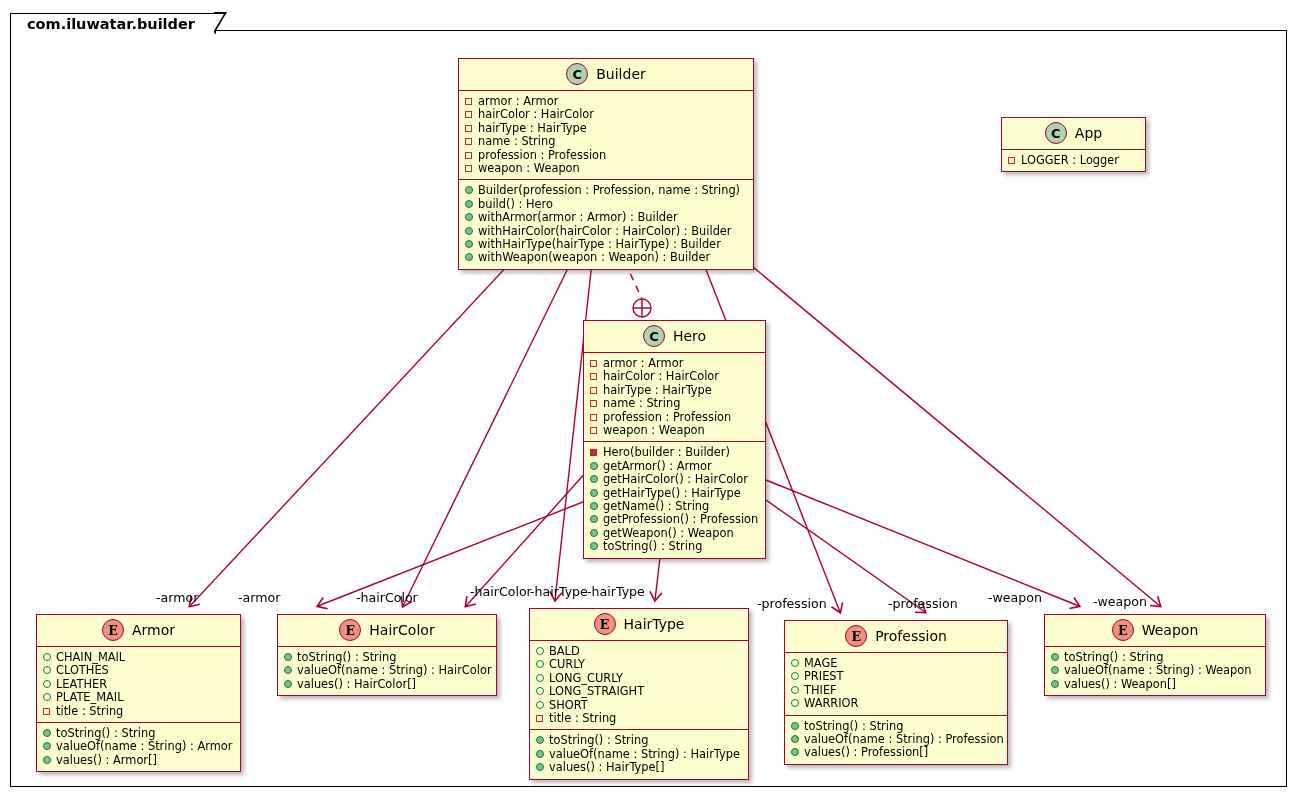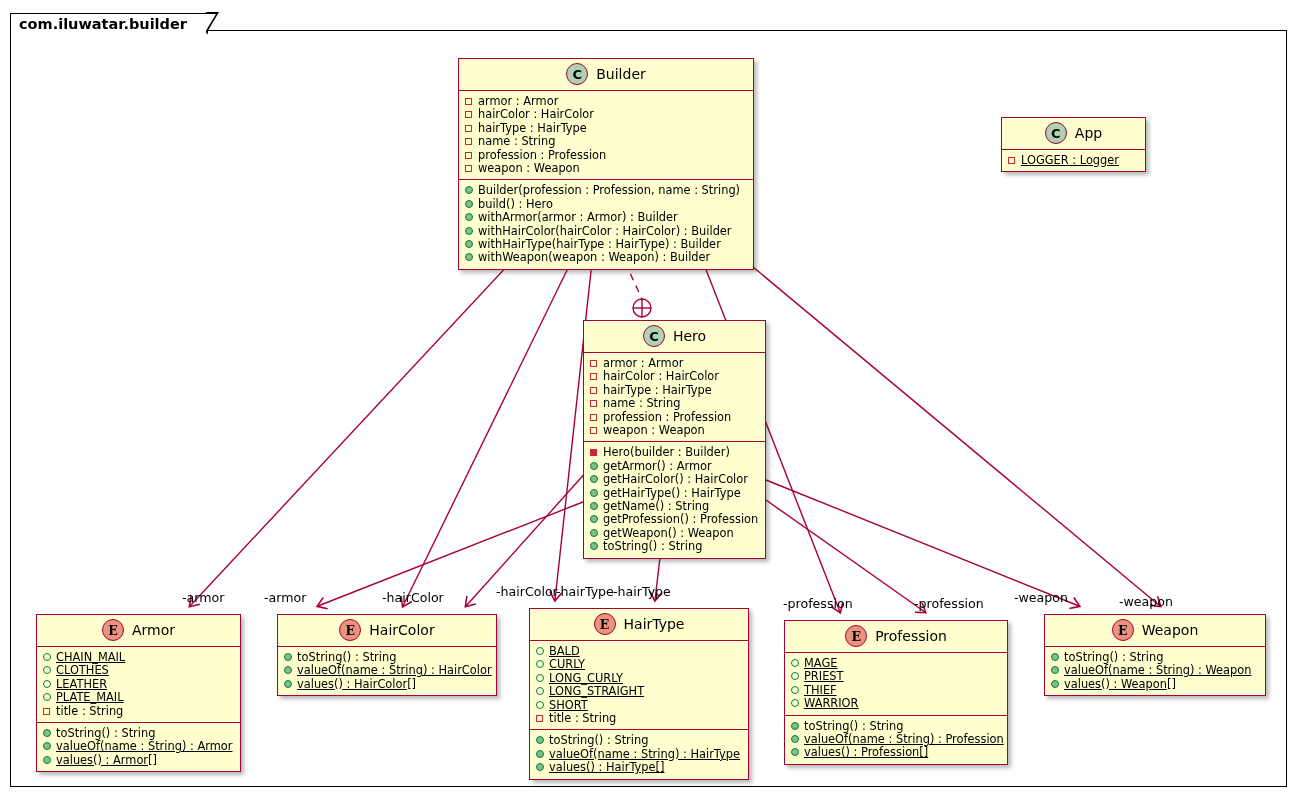--- a/index.html
+++ b/index.html
@@ -26,21 +26,21 @@
     position: absolute;
     left: 10px; top: 30px;
     width: 1277px; height: 757px;
     border: 1.6px solid #000000;
     background: transparent;
   }
   #package-tab {
     position: absolute;
     left: 10px; top: 13px;
     height: 21px;
-    padding: 0 20px 0 8px;
+    padding: 0 20px 0 16px;
     border: 1.6px solid #000000;
     border-bottom: none;
     background: #ffffff;
     font-size: 14.5px;
     font-weight: bold;
     line-height: 20px;
     color: #000000;
     white-space: nowrap;
     z-index: 3;
   }
@@ -88,21 +88,21 @@
   .member {
     display: flex;
     align-items: baseline;
     font-size: 11.4px;
     line-height: 13.4px;
     color: #000000;
     white-space: nowrap;
     padding: 0;
   }
   .member .mtext { display: inline-block; }
-  .member.static .mtext { text-decoration: underline; }
+  .member.static .mtext { }
 
   
   .vis {
     display: inline-block;
     width: 9px; height: 9px;
     margin-right: 5px;
     flex: 0 0 auto;
     position: relative;
     top: 0px;
   }
@@ -163,21 +163,20 @@
   }
 
   
   .edge-label {
     position: absolute;
     font-size: 12.6px;
     color: #000000;
     white-space: nowrap;
     z-index: 2;
     font-family: "DejaVu Sans", sans-serif;
-    margin-left: 26px;
   }
 </style>
 </head>
 <body>
 
 <div id="canvas">
 
   <div id="package-frame"></div>
   <div id="package-tab">
     <span>com.iluwatar.builder</span>

